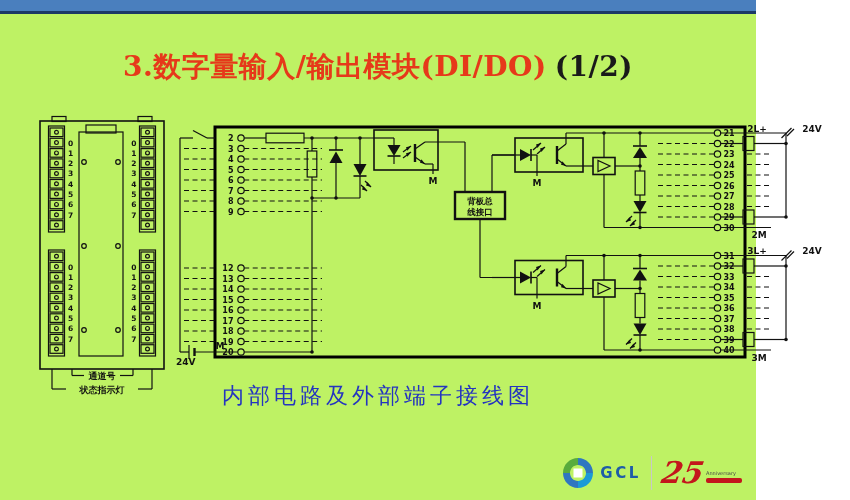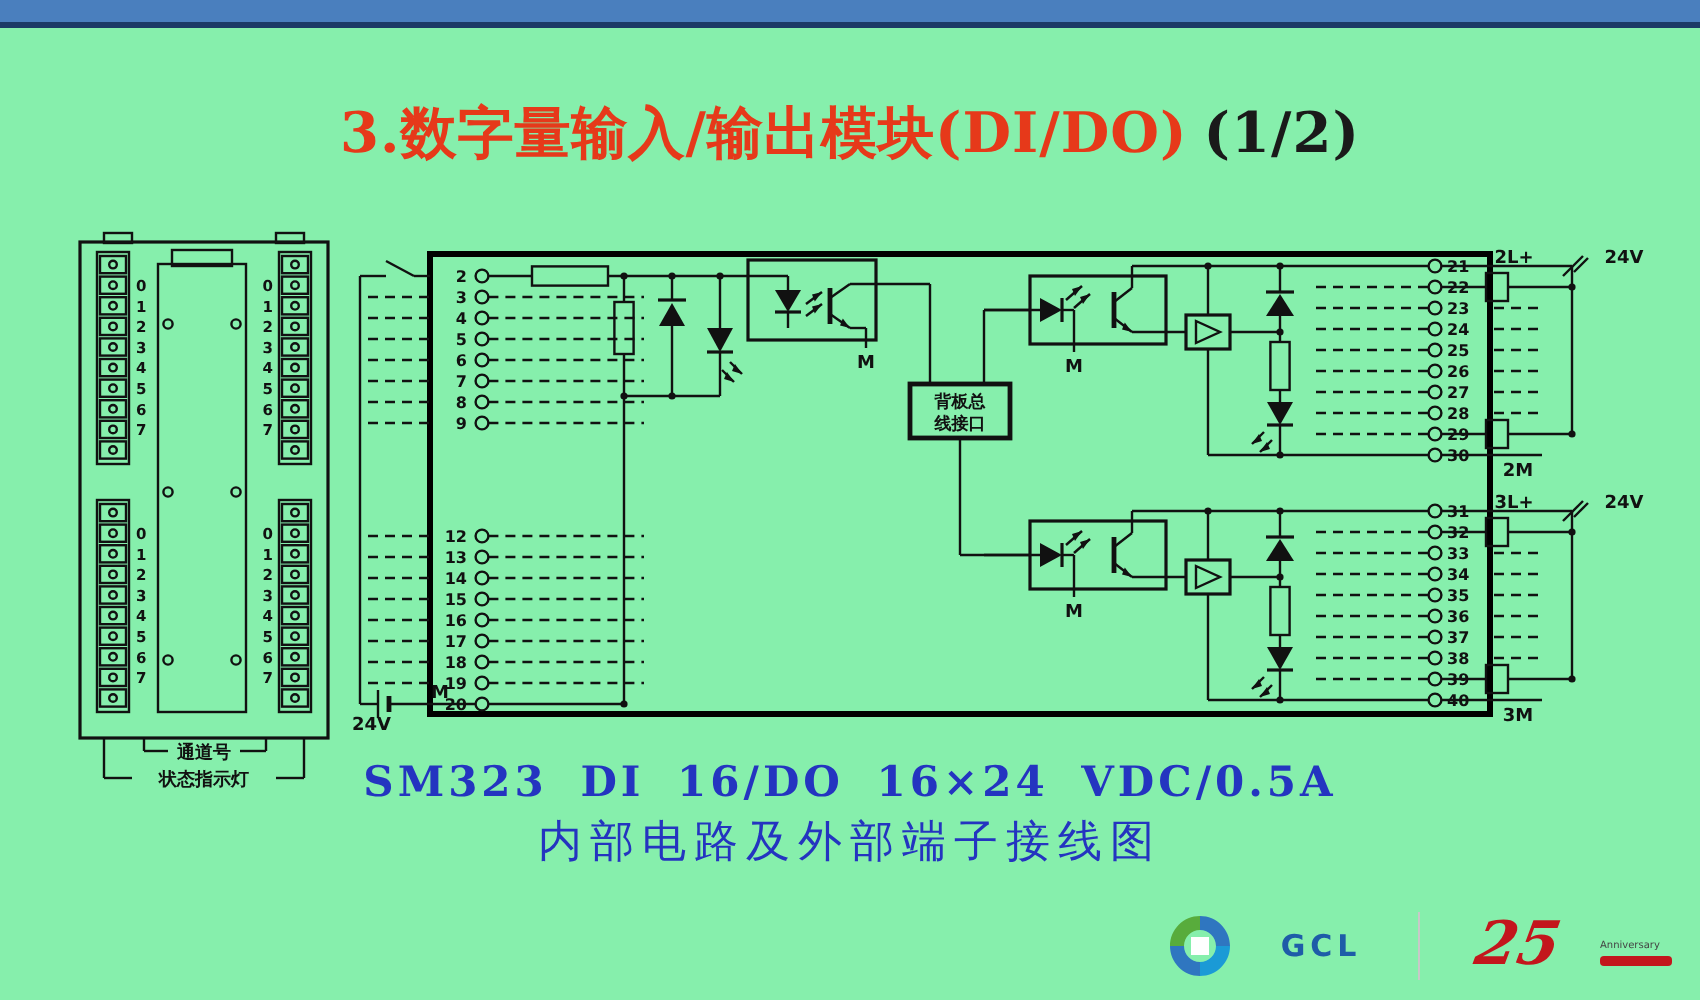--- a/index.html
+++ b/index.html
@@ -1,17 +1,17 @@
 <!DOCTYPE html>
 <html><head>
 <meta charset="utf-8">
 <style>
   html,body{margin:0;padding:0;width:850px;height:500px;overflow:hidden;background:#fff;
             font-family:"DejaVu Sans",sans-serif;}
-  .slide{position:relative;width:850px;height:500px;background:#86efac;}
+  .slide{position:relative;width:756px;height:500px;background:#bef264;}
   .topbar{position:absolute;top:0;left:0;width:100%;height:11px;background:#4a7fbe;
           border-bottom:3px solid #1c3a66;}
   .title{position:absolute;top:48px;left:0;width:100%;text-align:center;
          font-family:"DejaVu Serif",serif;font-weight:bold;font-size:28px;letter-spacing:.5px;}
   .t-red{color:#e6391a;}
   .t-black{color:#1a1a1a;margin-left:8px;}
   #diagram{position:absolute;top:0;left:0;}
   svg text{font-family:"DejaVu Sans",sans-serif;fill:#111;}
   .w{stroke:#111;fill:none;stroke-width:1.2px;}
   .w15{stroke:#111;fill:none;stroke-width:1.6px;}
@@ -22,21 +22,21 @@
   .dot{fill:#111;stroke:none;}
   .num{font-size:8px;font-weight:bold;}
   .facenum{font-size:7.5px;font-weight:bold;}
   .mlabel{font-size:9px;font-weight:bold;}
   .busText{font-size:8.5px;font-weight:bold;}
   .caption{position:absolute;top:378px;left:0;width:100%;text-align:center;color:#2434c0;}
   .cap1{font-family:"DejaVu Serif",serif;font-weight:bold;font-size:21px;
         letter-spacing:2px;word-spacing:7px;}
   .cap2{font-family:"DejaVu Serif",serif;font-weight:normal;font-size:22px;
         letter-spacing:4px;margin-top:3px;}
-  .logo{position:absolute;right:14px;bottom:10px;display:flex;align-items:center;gap:18px;}
+  .logo{position:absolute;right:14px;bottom:10px;display:flex;align-items:center;}
   .gcl{font-weight:bold;font-size:15px;color:#1e5ca8;letter-spacing:2.5px;margin-left:6px;}
   .logo-div{width:1.5px;height:34px;background:#c8c8c8;margin:0 10px;}
   .n25{font-family:"DejaVu Serif",serif;font-style:italic;font-weight:bold;font-size:30px;
        color:#c3161c;transform:skewX(-10deg);line-height:1;}
   .anniv-col{display:flex;flex-direction:column;gap:2px;margin-left:2px;padding-top:8px;}
   .anniv-t{font-size:5px;color:#444;line-height:1;}
   .anniv-bar{width:36px;height:5px;background:#c3161c;border-radius:2px;}
 </style>
 </head>
 <body>
@@ -468,21 +468,20 @@
         <text x="723.5" y="300.5" class="num">35</text>
         <text x="723.5" y="311" class="num">36</text>
         <text x="723.5" y="321.5" class="num">37</text>
         <text x="723.5" y="332" class="num">38</text>
         <text x="723.5" y="342.5" class="num">39</text>
         <text x="723.5" y="353" class="num">40</text>
       </g>
   </svg>
 
   <div class="caption">
-    <div class="cap1">SM323 DI 16/DO 16×24 VDC/0.5A</div>
     <div class="cap2">内部电路及外部端子接线图</div>
   </div>
 
   <div class="logo">
     <svg width="32" height="32" viewBox="0 0 32 32">
       <path d="M16,1 C24.3,1 31,7.7 31,16 L24,16 C24,11.6 20.4,8 16,8 Z" fill="#2f76c0"></path>
       <path d="M31,16 C31,24.3 24.3,31 16,31 L16,24 C20.4,24 24,20.4 24,16 Z" fill="#1b9ad6"></path>
       <path d="M16,31 C7.7,31 1,24.3 1,16 L8,16 C8,20.4 11.6,24 16,24 Z" fill="#2f76c0"></path>
       <path d="M1,16 C1,7.7 7.7,1 16,1 L16,8 C11.6,8 8,11.6 8,16 Z" fill="#58ac3c"></path>
       <rect x="11.5" y="11.5" width="9" height="9" fill="#fff"></rect>

